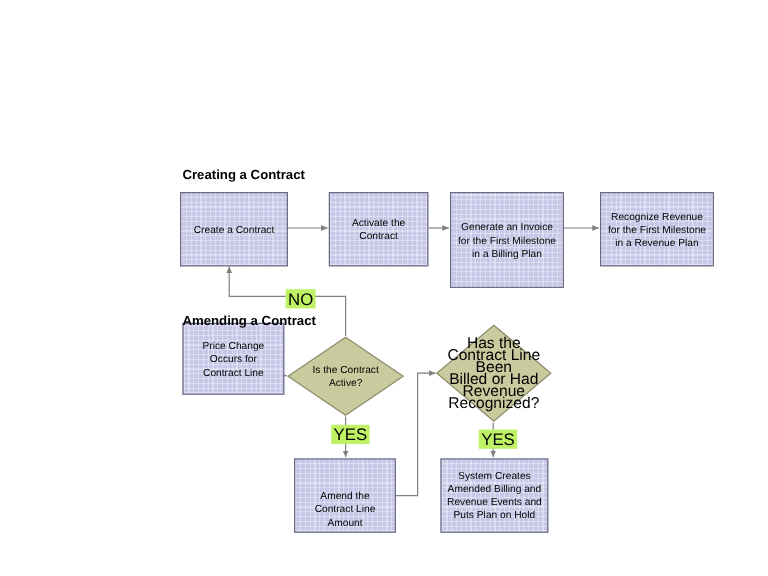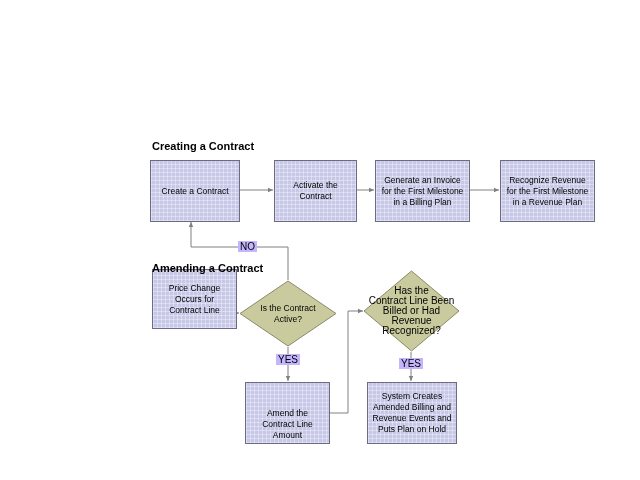--- a/index.html
+++ b/index.html
@@ -69,23 +69,23 @@
   .section-title {
     position: absolute;
     font-size: 11px;
     font-weight: bold;
     color: #000;
     white-space: nowrap;
     z-index: 4;
   }
   .edge-label {
     position: absolute;
-    font-size: 10px;
+    font-size: 14px;
     color: #000;
-    background: #c4b5fd;
+    background: #bef264;
     padding: 0 2px;
     white-space: nowrap;
     z-index: 4;
   }
   .txt { white-space: pre-line; }
 </style>
 </head>
 <body>
 
 <svg id="canvas" viewBox="0 0 640 480" width="640" height="480">
@@ -118,21 +118,21 @@
 
 <div class="node process" style="left:150px; top:160px; width:90px; height:62px;">
   <span class="txt">Create a Contract</span>
 </div>
 
 <div class="node process" style="left:274px; top:160px; width:83px; height:62px;">
   <span class="txt">Activate the
 Contract</span>
 </div>
 
-<div class="node process" style="left:375px; top:160px; width:95px; height:62px;justify-content:center;">
+<div class="node process" style="left:375px; top:160px; width:95px; height:80px;justify-content:center;">
   <span class="txt">Generate an Invoice
 for the First Milestone
 in a Billing Plan</span>
 </div>
 
 <div class="node process" style="left:500px; top:160px; width:95px; height:62px;">
   <span class="txt">Recognize Revenue
 for the First Milestone
 in a Revenue Plan</span>
 </div>
@@ -148,21 +148,21 @@
     <polygon points="49,1 97,33.5 49,66 1,33.5" fill="#c9cb9e" stroke="#8a8a6a" stroke-width="1"></polygon>
   </svg>
   <div class="decision-label">Is the Contract
 Active?</div>
 </div>
 
 <div class="decision-wrap" style="left:363px; top:270px; width:97px; height:82px;">
   <svg width="97" height="82" viewBox="0 0 97 82">
     <polygon points="48.5,1 96,41 48.5,81 1,41" fill="#c9cb9e" stroke="#8a8a6a" stroke-width="1"></polygon>
   </svg>
-  <div class="decision-label" style="font-size:10px; line-height:10px;">Has the
+  <div class="decision-label" style="font-size:13px; line-height:10px;">Has the
 Contract Line Been
 Billed or Had
 Revenue
 Recognized?</div>
 </div>
 
 <div class="node process" style="left:245px; top:382px; width:85px; height:62px;align-items:flex-end;">
   <span class="txt">Amend the
 Contract Line
 Amount</span>

